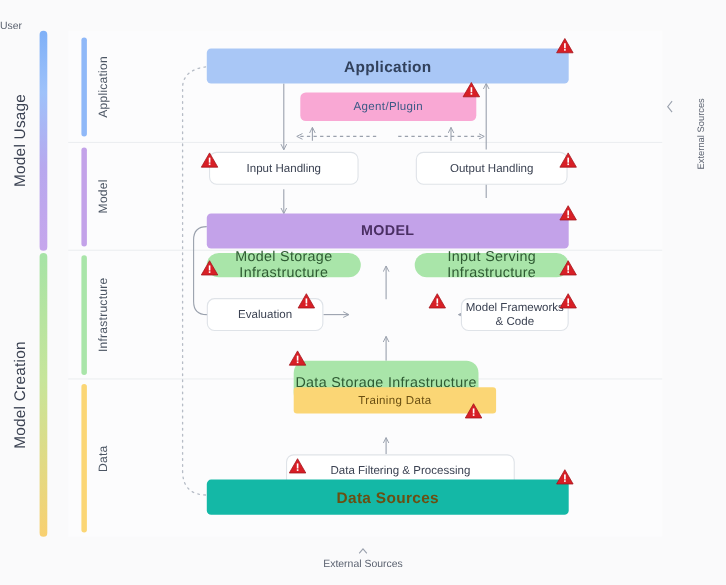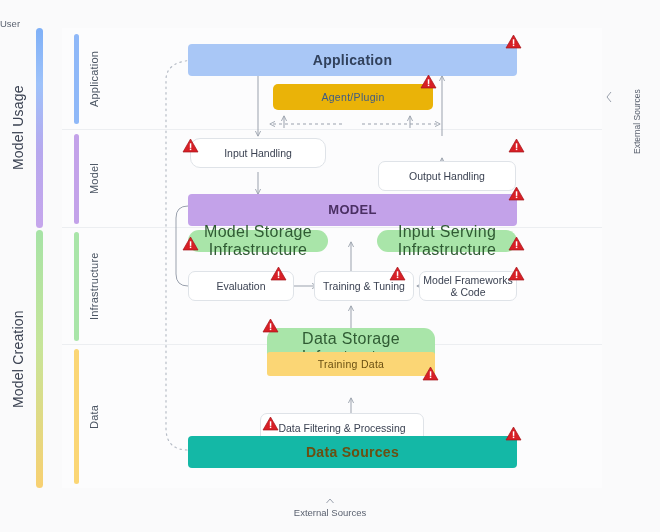--- a/index.html
+++ b/index.html
@@ -42,23 +42,23 @@
   .canvas{position:absolute;left:62px;top:28px;width:540px;height:460px;}
 
   .node{position:absolute;box-sizing:border-box;
     display:flex;align-items:center;justify-content:center;
     text-align:center;line-height:1.15;}
 
   .bar{border-radius:4px;font-weight:bold;letter-spacing:.3px;}
   .bar.app{background:#a9c7f6;color:#31415c;font-size:14px;}
   .bar.model{background:#c3a2e9;color:#4a2f63;font-size:13px;}
   .bar.data{background:#14b8a6;color:#6a4f12;font-size:14px;}
-  .bar.green{background:#a9e5a9;color:#2f5b33;font-size:16px;font-weight:normal;border-radius:11px;}
+  .bar.green{background:#a9e5a9;color:#2f5b33;font-size:13px;font-weight:normal;border-radius:11px;}
   .bar.yellowsm{background:#fbd675;color:#6a4f12;font-size:10.5px;font-weight:normal;border-radius:3px;}
-  .bar.agent{background:#eab308;color:#3c5a86;font-size:10.5px;font-weight:normal;border-radius:5px;}
+  .bar.agent{background:#f9a8d4;color:#3c5a86;font-size:10.5px;font-weight:normal;border-radius:5px;}
 
   .boxed{background:#ffffff;border:1px solid #dfe3e8;border-radius:7px;
     color:#3b4252;font-size:10.5px;}
 
   
   svg.links{position:absolute;left:0;top:0;width:540px;height:460px;
     overflow:visible;pointer-events:none;}
 
   
   .warn{position:absolute;width:17px;height:15px;}
@@ -153,33 +153,32 @@
       </g>
 
       <path d="M126,178 Q114,178 114,190 L114,246 Q114,258 126,258 L140,258" stroke="#9aa1ad" stroke-width="1" fill="none" marker-end="url(#ah)"></path>
 
       <path d="M136,32 Q104,32 104,52 L104,400 Q104,422 126,422 L136,422" stroke="#b6bcc6" stroke-width="1.2" fill="none" stroke-dasharray="1.5,4" stroke-linecap="round" marker-end="url(#ah)"></path>
     </svg>
 
     <div class="node bar app" style="left:126px;top:16px;width:329px;height:32px;">Application</div>
     <div class="node bar agent" style="left:211px;top:56px;width:160px;height:26px;">Agent/Plugin</div>
 
-    <div class="node boxed" style="left:128px;top:110px;width:136px;height:30px;border-radius:10px;">Input Handling</div>
-    <div class="node boxed" style="left:316px;top:110px;width:138px;height:30px;margin-top:23px;">Output Handling</div>
+    <div class="node boxed" style="left:128px;top:110px;width:136px;height:30px;">Input Handling</div>
+    <div class="node boxed" style="left:316px;top:110px;width:138px;height:30px;">Output Handling</div>
     <div class="node bar model" style="left:126px;top:166px;width:329px;height:32px;">MODEL</div>
 
     <div class="node bar green" style="left:126px;top:202px;width:140px;height:22px;">Model Storage Infrastructure</div>
     <div class="node bar green" style="left:315px;top:202px;width:140px;height:22px;">Input Serving Infrastructure</div>
     <div class="node boxed" style="left:126px;top:243px;width:106px;height:30px;text-align:center;">Evaluation</div>
-    <div class="node boxed" style="left:252px;top:243px;width:100px;height:30px;">Training &amp; Tuning</div>
     <div class="node boxed" style="left:357px;top:243px;width:98px;height:30px;">Model Frameworks &amp; Code</div>
 
     <div class="node bar green" style="left:205px;top:300px;width:168px;height:40px;">Data Storage Infrastructure</div>
-    <div class="node bar yellowsm" style="left:205px;top:324px;width:168px;height:24px;">Training Data</div>
-    <div class="node boxed" style="left:198px;top:385px;width:164px;height:30px;">Data Filtering &amp; Processing</div>
+    <div class="node bar yellowsm" style="left:205px;top:324px;width:184px;height:24px;">Training Data</div>
+    <div class="node boxed" style="left:198px;top:385px;width:208px;height:30px;">Data Filtering &amp; Processing</div>
     <div class="node bar data" style="left:126px;top:408px;width:329px;height:32px;">Data Sources</div>
 
     <svg class="warn" style="left:443px;top:6px;" viewBox="0 0 17 15">
         <path d="M8.5 1 L16 14 L1 14 Z" fill="#d81f26" stroke="#a3141a" stroke-width="0.7" stroke-linejoin="round"></path>
         <rect x="7.8" y="5.3" width="1.5" height="4.6" fill="#fff"></rect>
         <rect x="7.8" y="10.6" width="1.5" height="1.5" fill="#fff"></rect>
       </svg>
     <svg class="warn" style="left:358px;top:46px;" viewBox="0 0 17 15">
         <path d="M8.5 1 L16 14 L1 14 Z" fill="#d81f26" stroke="#a3141a" stroke-width="0.7" stroke-linejoin="round"></path>
         <rect x="7.8" y="5.3" width="1.5" height="4.6" fill="#fff"></rect>

